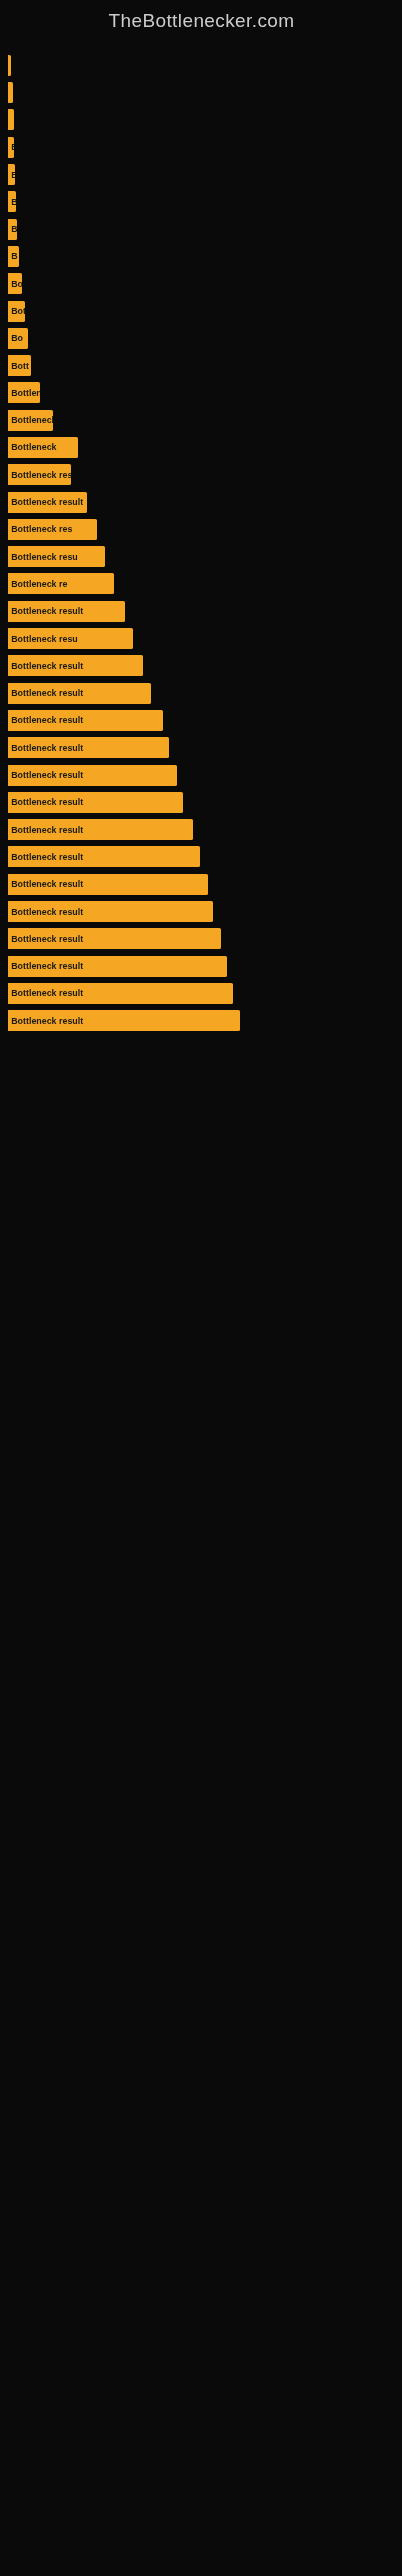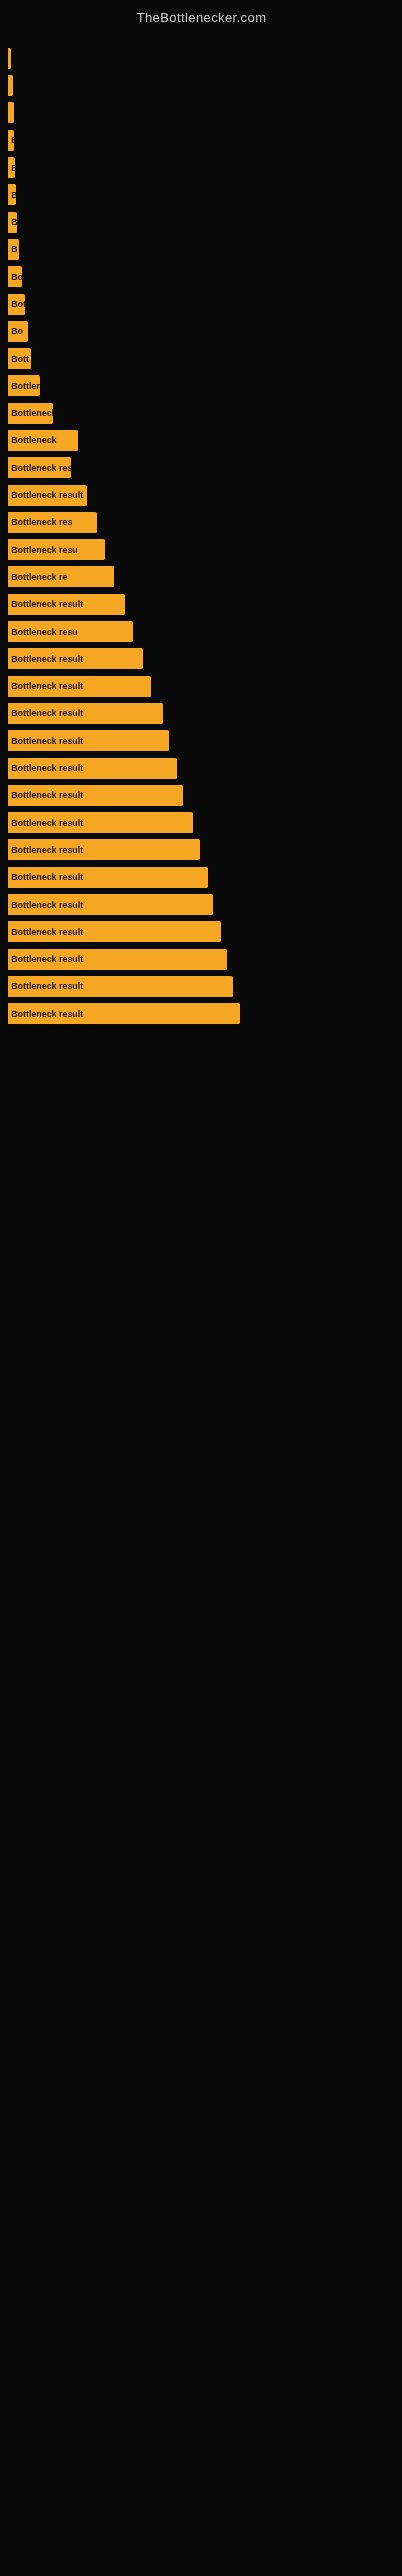--- a/index.html
+++ b/index.html
@@ -11,21 +11,21 @@
     body {
       background-color: #0a0a0a;
       width: 403px;
       min-height: 2576px;
       font-family: Arial, sans-serif;
       position: relative;
     }
 
     .site-title {
       color: #cccccc;
-      font-size: 13px;
+      font-size: 19px;
       text-align: center;
       padding: 9.7px 0 6.4px 0;
       letter-spacing: 0.4px;
     }
 
     .bars-container {
       padding: 16px 8px 8px 8px;
       display: flex;
       flex-direction: column;
       gap: 0px;

